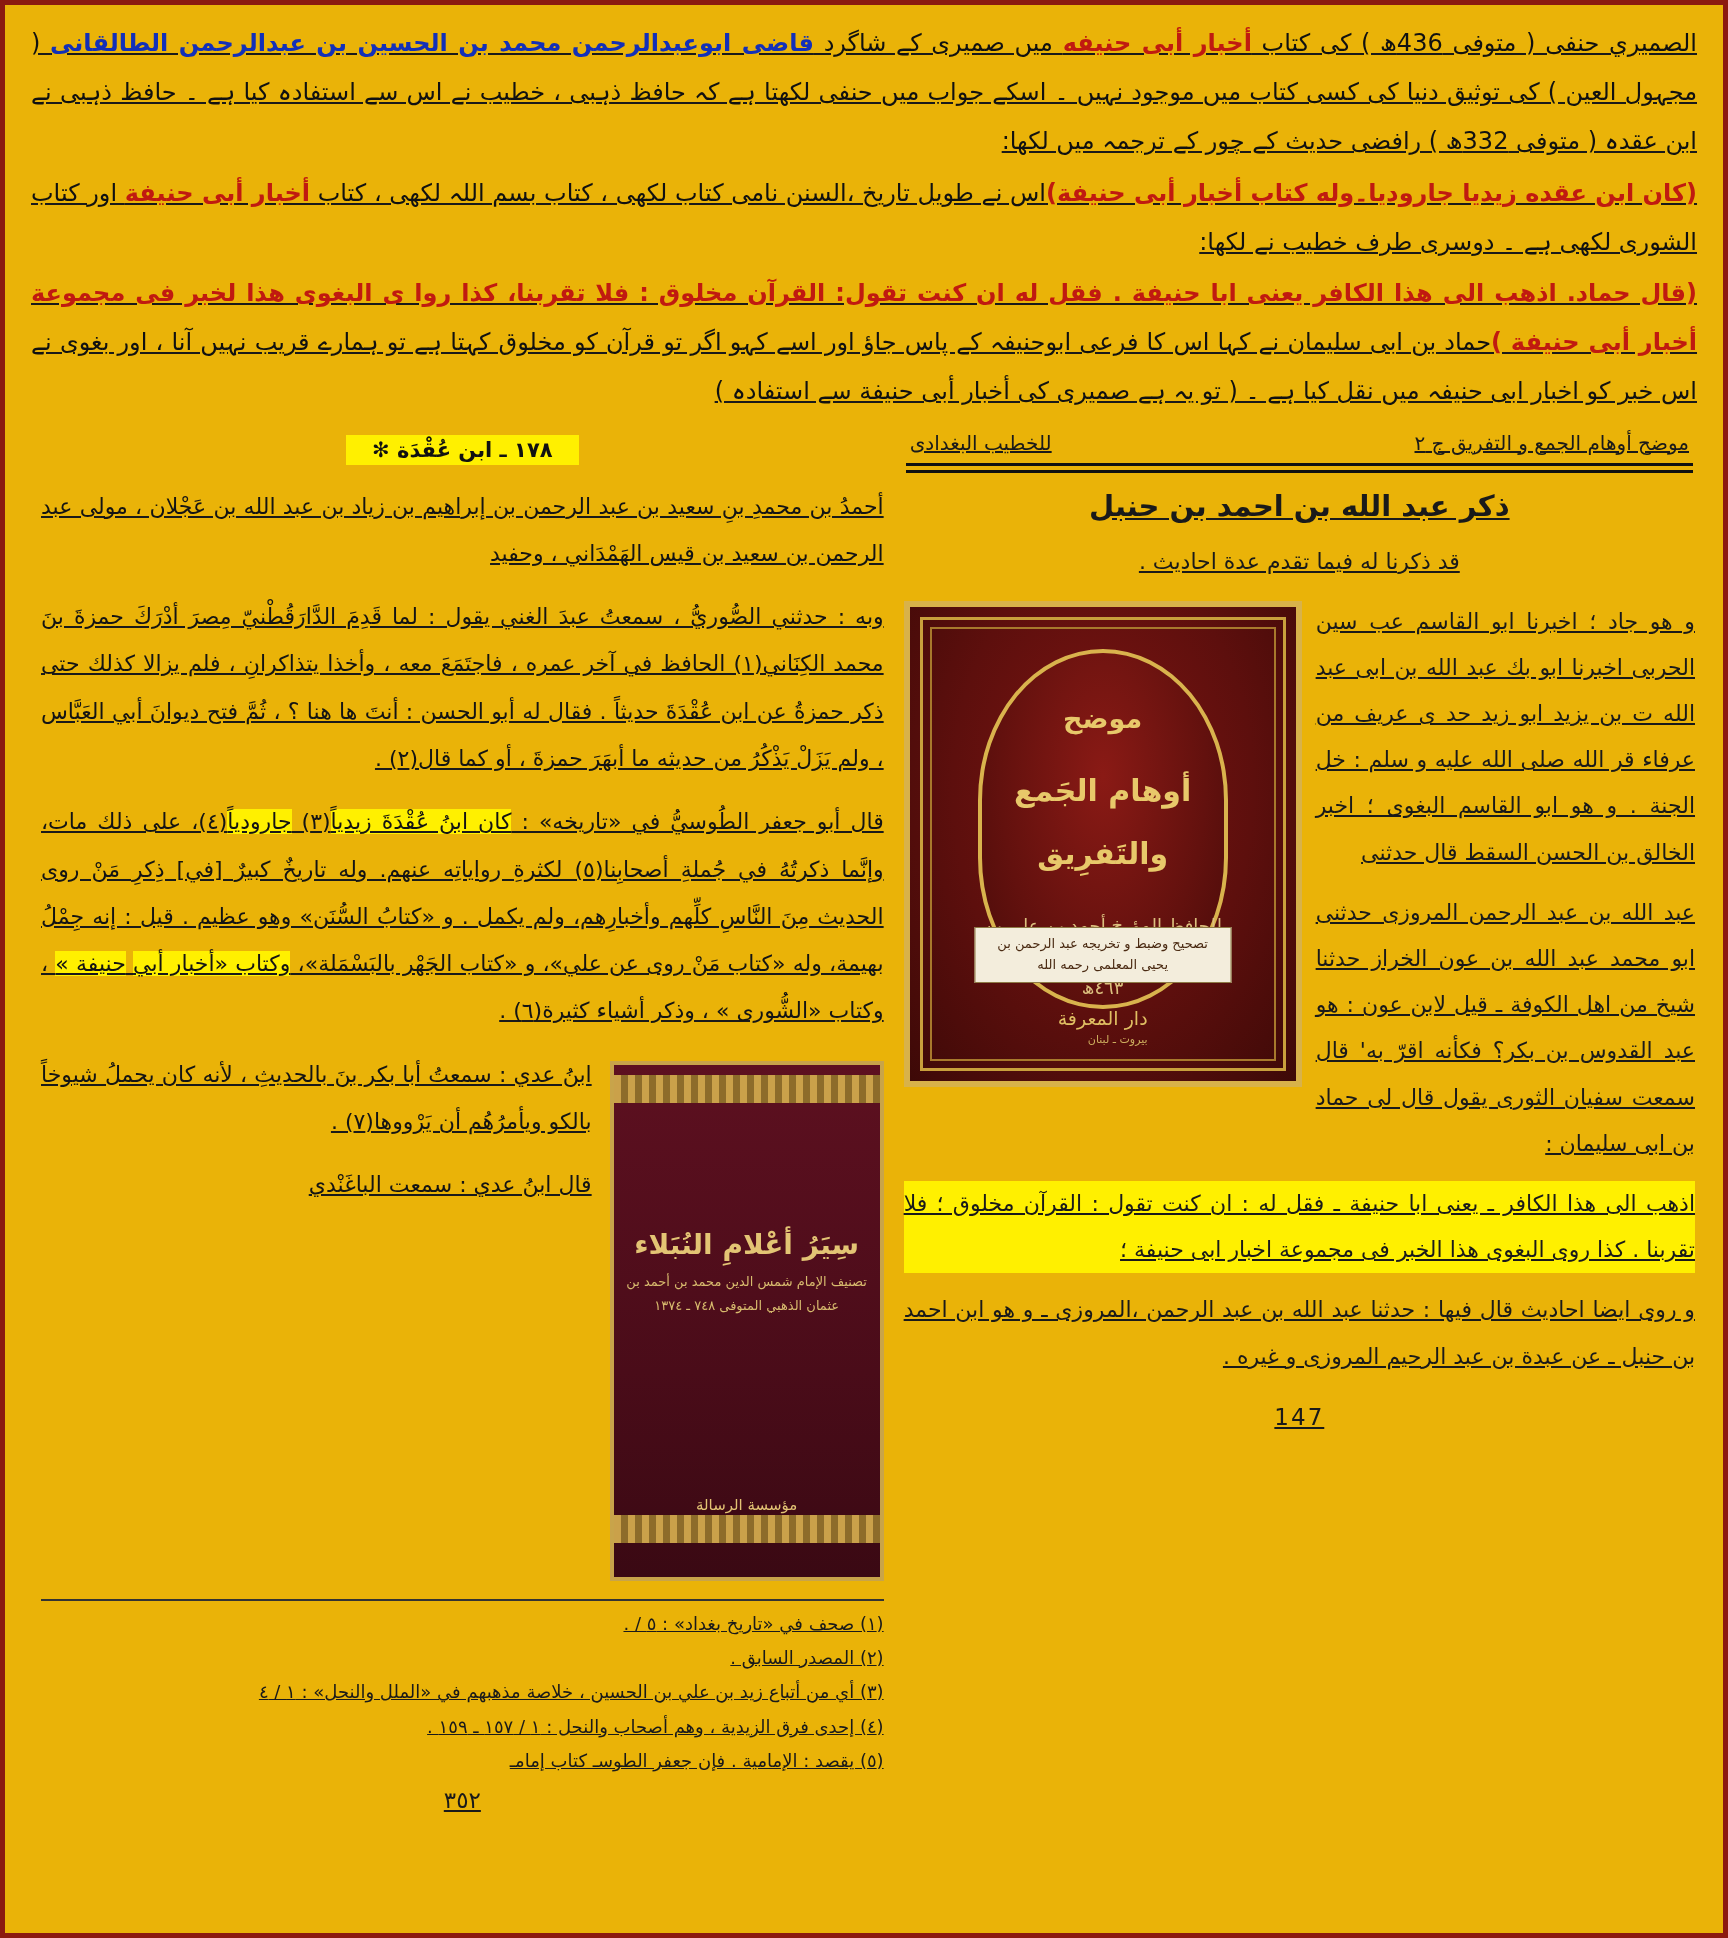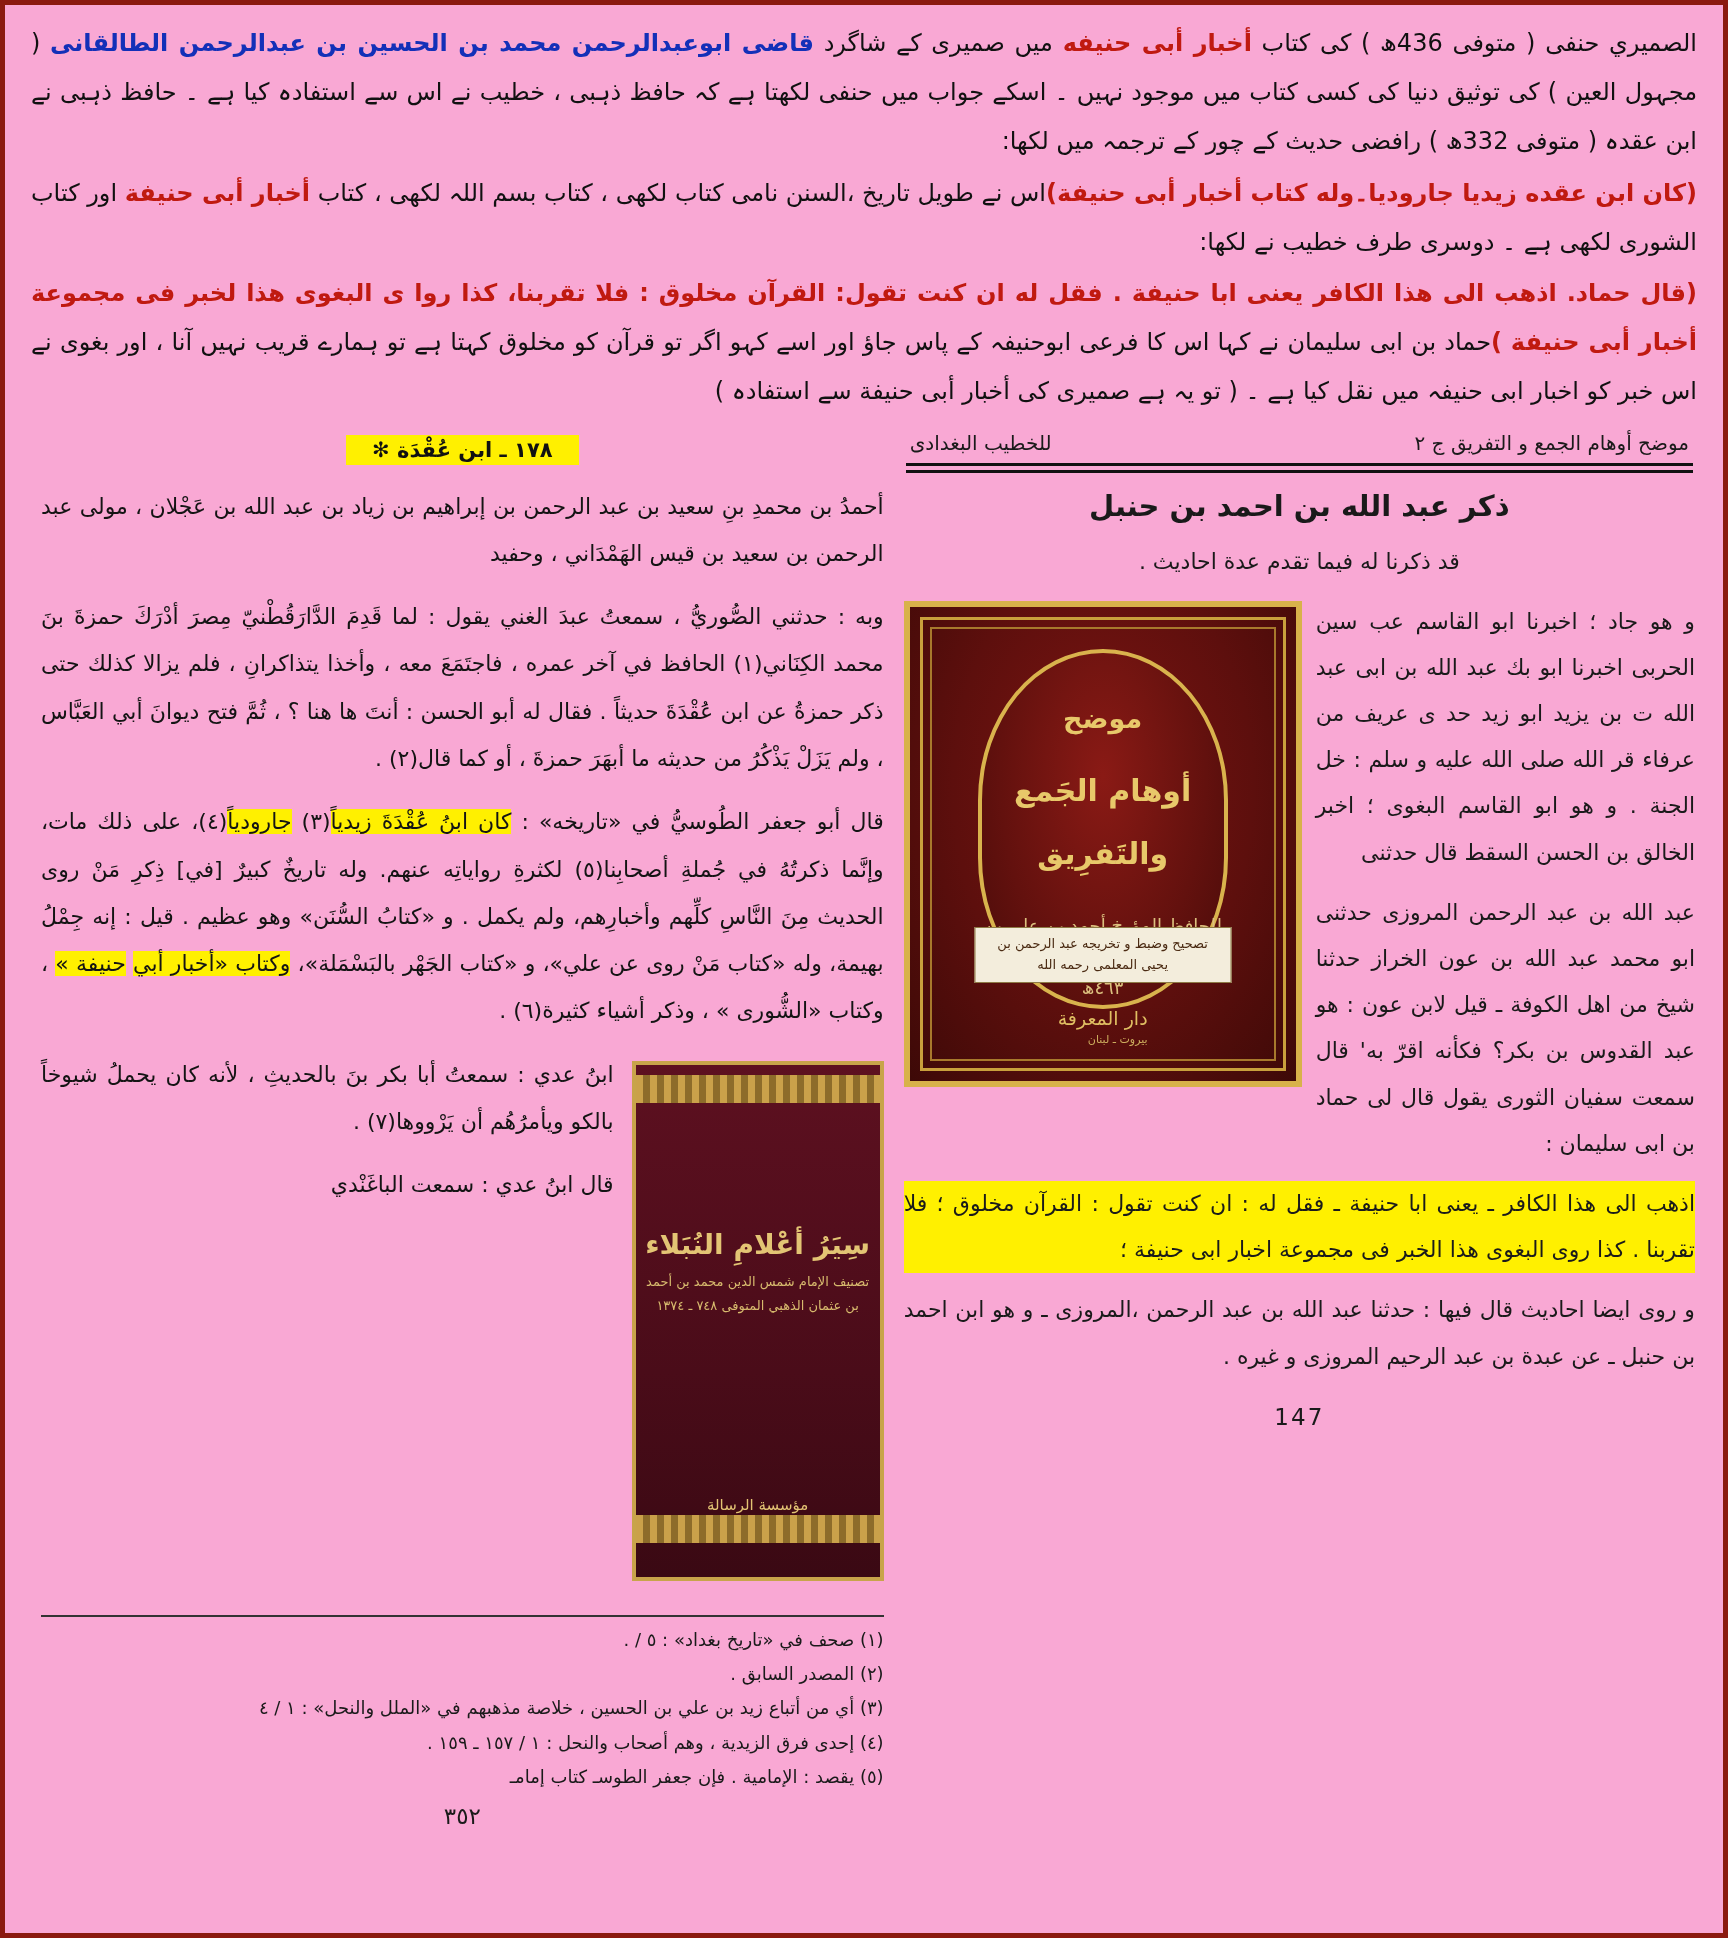--- a/index.html
+++ b/index.html
@@ -8,23 +8,24 @@
     background:#ffffff;
     font-family:"DejaVu Sans", sans-serif;
     color:#1a1a1a;
   }
   .page{
     position:relative;
     width:1728px;
     min-height:1938px;
     box-sizing:border-box;
     border:5px solid #8b1a10;
-    background:#f9a8d4;
+    background:#eab308;
     padding:0;
     overflow:hidden;
+    text-decoration:underline;
   }
   
   .urdu-block{
     padding:14px 26px 6px 26px;
     direction:rtl;
     text-align:justify;
     font-family:"DejaVu Sans", sans-serif;
     font-size:24px;
     line-height:2.05;
     color:#111;
@@ -186,22 +187,22 @@
     bottom:32px;
     color:#e0bf63;
     font-size:19px;
     text-align:right;
     direction:rtl;
     line-height:1.5;
   }
   .pub1 small{font-size:11px;display:block;color:#cdae5e;}
 
   .cover2{
-    width:252px;height:520px;
-    margin:10px auto 16px auto;
+    width:274px;height:520px;
+    margin:10px auto 0 auto;
     background:linear-gradient(#5d1020,#4a0c19 60%,#3a0913);
     border:4px solid #c8a44a;
     position:relative;
     box-sizing:border-box;
   }
   .cover2 .band{
     position:absolute;left:0;right:0;height:28px;
     background:repeating-linear-gradient(90deg,#caa14a 0 7px,#8d6c2a 7px 14px);
   }
   .cover2 .band.top{top:10px;}

